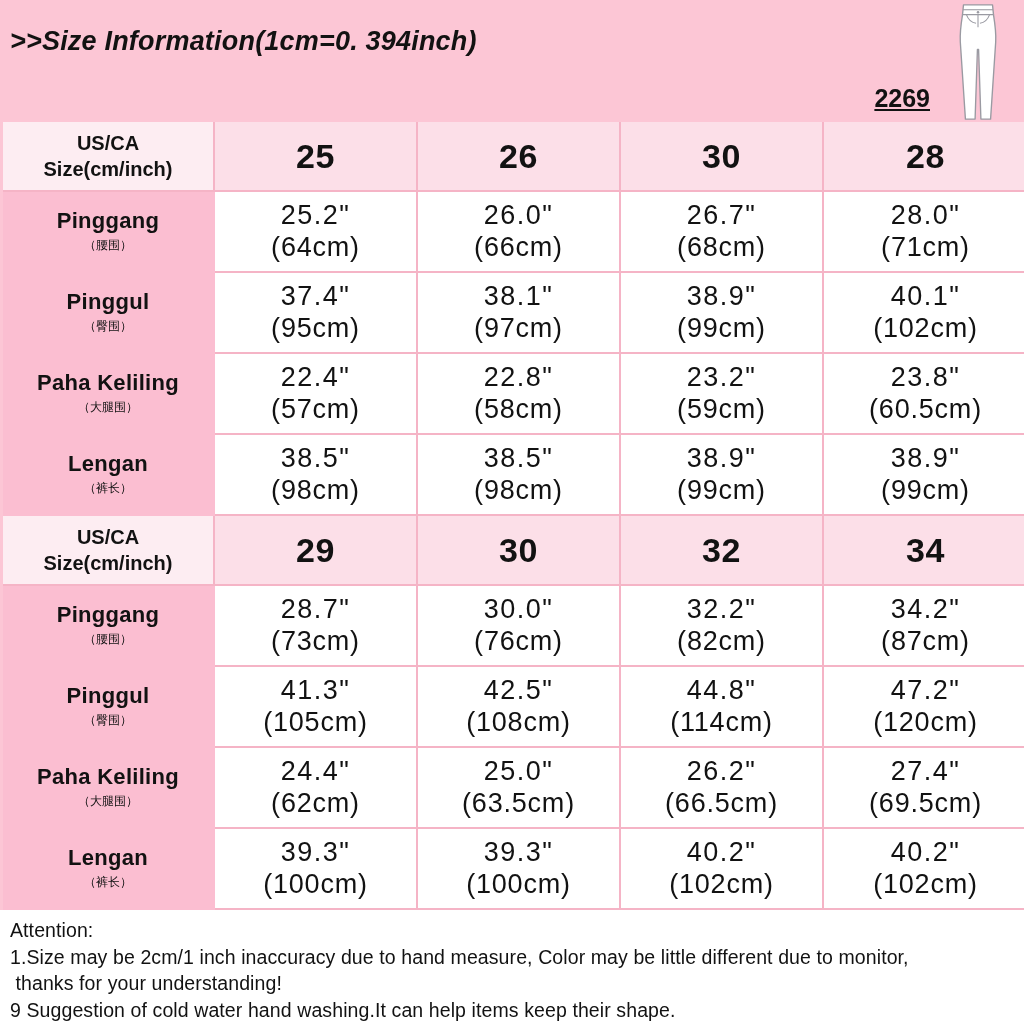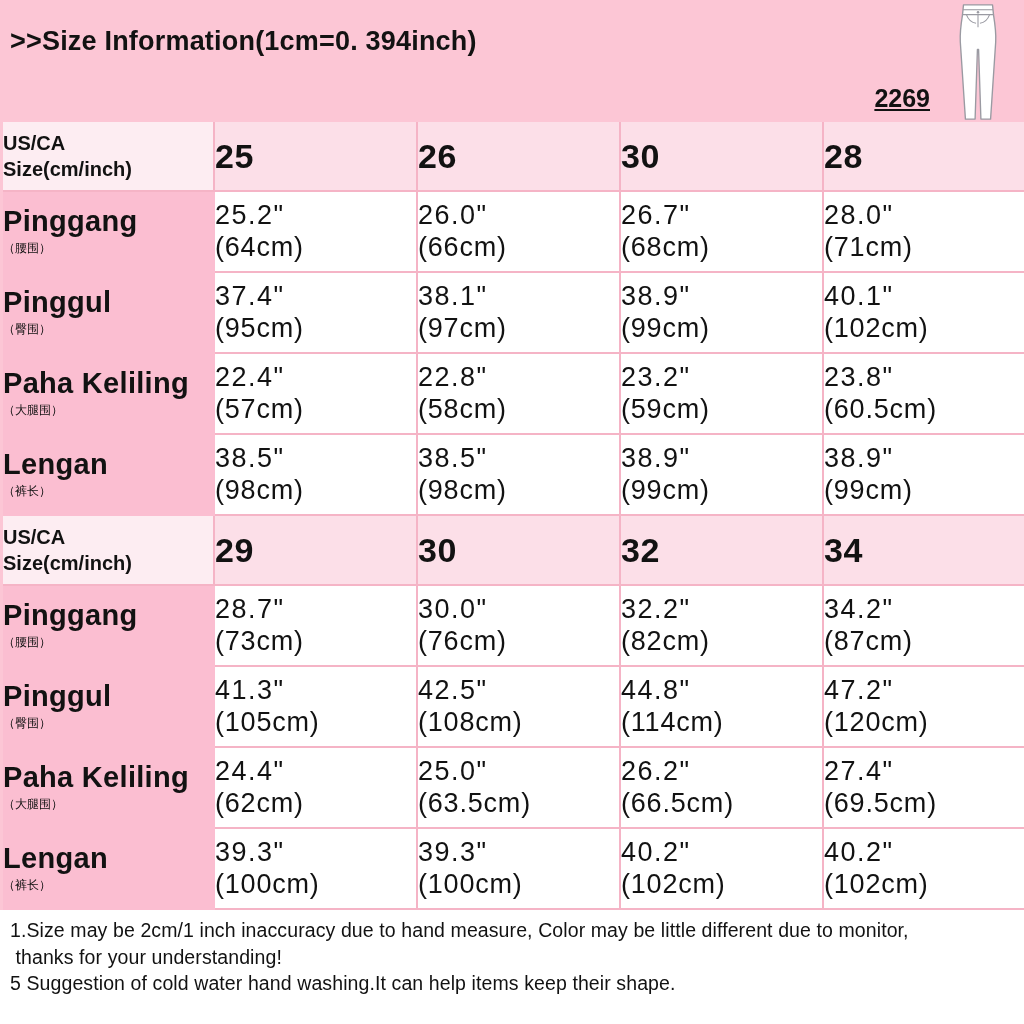--- a/index.html
+++ b/index.html
@@ -16,53 +16,53 @@
   body{
     width:1024px;height:1024px;overflow:hidden;
     background:#ffffff;color:var(--text);
     font-family:"Liberation Sans","DejaVu Sans",sans-serif;
   }
   
   .banner{
     position:relative;height:122px;background:var(--banner-bg);
   }
   .banner .title{
-    padding:26px 0 0 10px;font-size:27px;font-weight:700;letter-spacing:.2px;
+    padding:26px 0 0 10px;font-size:27px;font-weight:700;letter-spacing:.2px;font-style:italic;
   }
   .banner .subtitle{
     padding:9px 0 0 10px;font-size:23.5px;font-weight:700;letter-spacing:.2px;
   }
   .banner .code{
     position:absolute;right:94px;top:84px;font-size:25px;font-weight:700;text-decoration:underline;
   }
   .banner .pants{
     position:absolute;right:12px;top:2px;width:68px;height:120px;
   }
   
   table.size-table{
     width:1024px;border-collapse:separate;border-spacing:0;table-layout:fixed;
     border-left:3px solid var(--banner-bg);border-right:3px solid var(--banner-bg);
   }
   td{
-    vertical-align:middle;padding:0;
+    text-align:center;vertical-align:middle;padding:0;
     border-right:2px solid var(--border);border-bottom:2px solid var(--border);
   }
   td:last-child{border-right:none;}
   tr.header-row td{height:70px;background:var(--size-header-bg);}
   tr.data-row td{height:81px;background:var(--cell-bg);}
   td.corner{
     background:var(--corner-bg) !important;
     font-size:20px;font-weight:700;line-height:1.3;
   }
   td.size{font-size:34px;font-weight:700;letter-spacing:.5px;}
   td.label{
     background:var(--label-bg) !important;
     border-right-color:var(--label-bg);border-bottom-color:var(--label-bg);
   }
-  td.label .lbl{font-size:29px;font-weight:600;letter-spacing:.3px;line-height:1.1;}
+  td.label .lbl{font-size:22px;font-weight:600;letter-spacing:.3px;line-height:1.1;}
   td.label .sub{font-size:12px;font-weight:500;margin-top:3px;}
   td.data .inch{font-size:27px;font-weight:500;letter-spacing:1.5px;line-height:1.15;}
   td.data .cm{font-size:27px;font-weight:500;letter-spacing:.8px;line-height:1.2;}
   
   .attention{
     background:#ffffff;padding:7px 10px 0 10px;
   }
   .attention .line{
     font-size:19.5px;font-weight:500;line-height:1.37;letter-spacing:.1px;
     white-space:pre;
@@ -291,16 +291,17 @@
         </td>
         <td class="data">
           <div class="inch">40.2"</div>
           <div class="cm">(102cm)</div>
         </td>
       </tr>
     </tbody>
 </table>
 
 <div class="attention">
+  <div class="line">Attention:</div>
   <div class="line">1.Size may be 2cm/1 inch inaccuracy due to hand measure, Color may be little different due to monitor,</div>
   <div class="line"> thanks for your understanding!</div>
-  <div class="line">5 Suggestion of cold water hand washing.It can help items keep their shape.</div>
+  <div class="line">9 Suggestion of cold water hand washing.It can help items keep their shape.</div>
 </div>
 
 </body></html>

